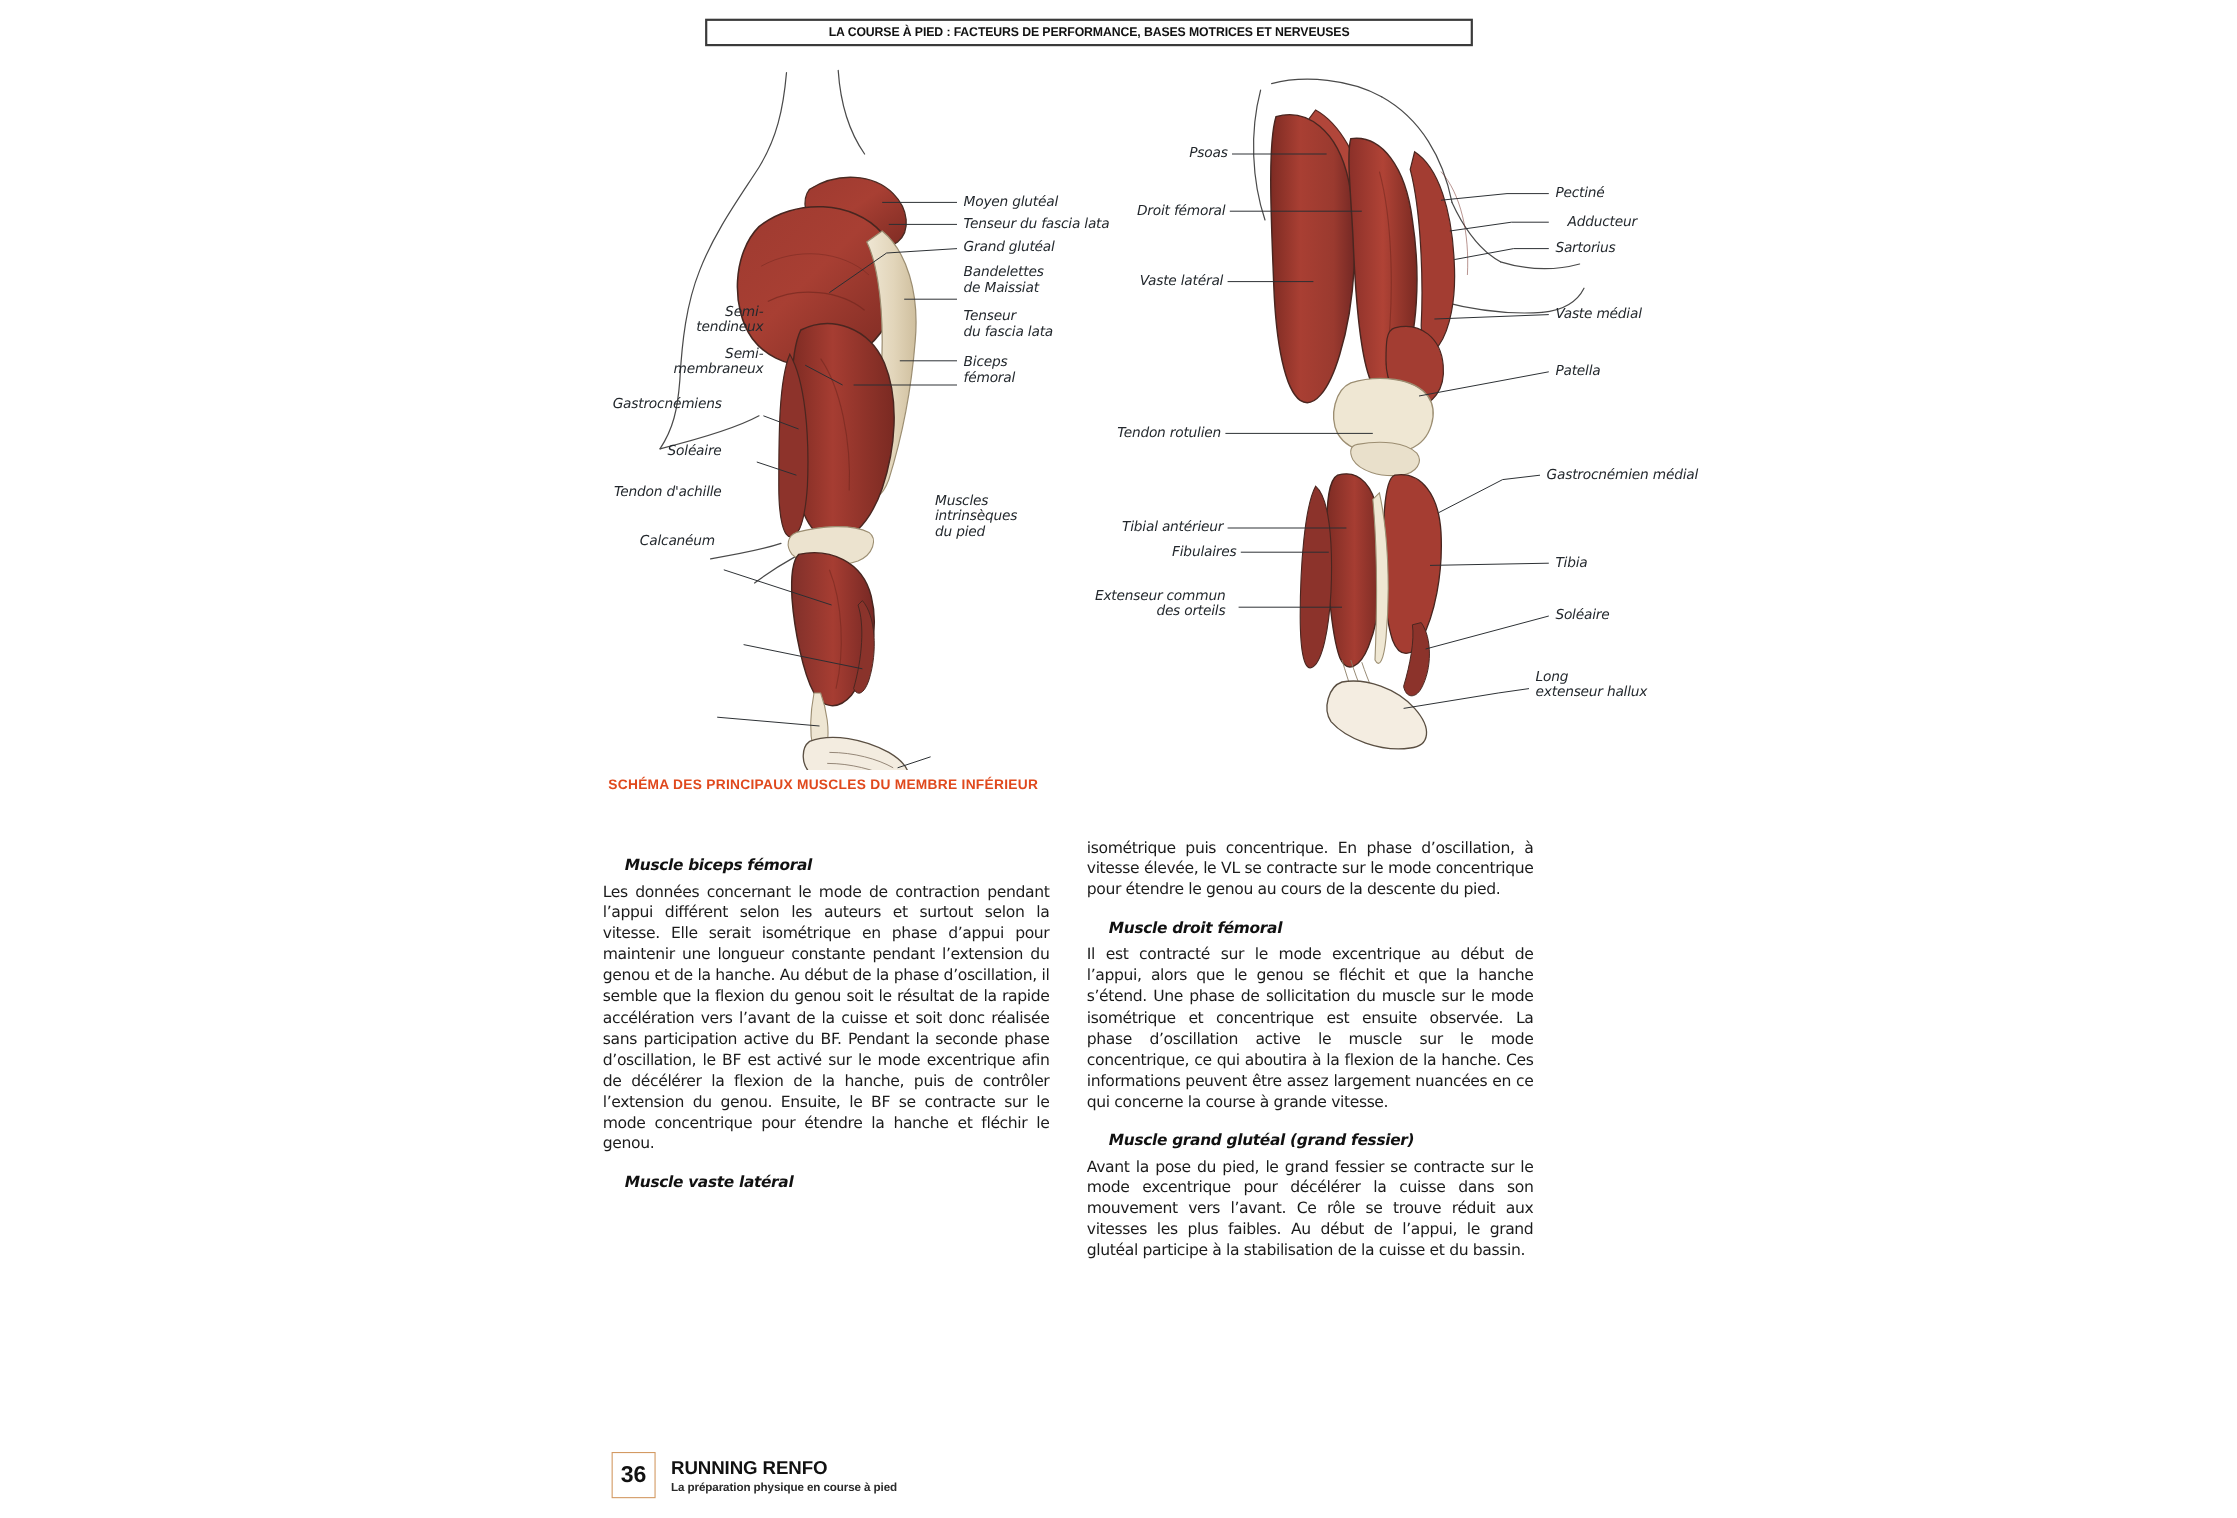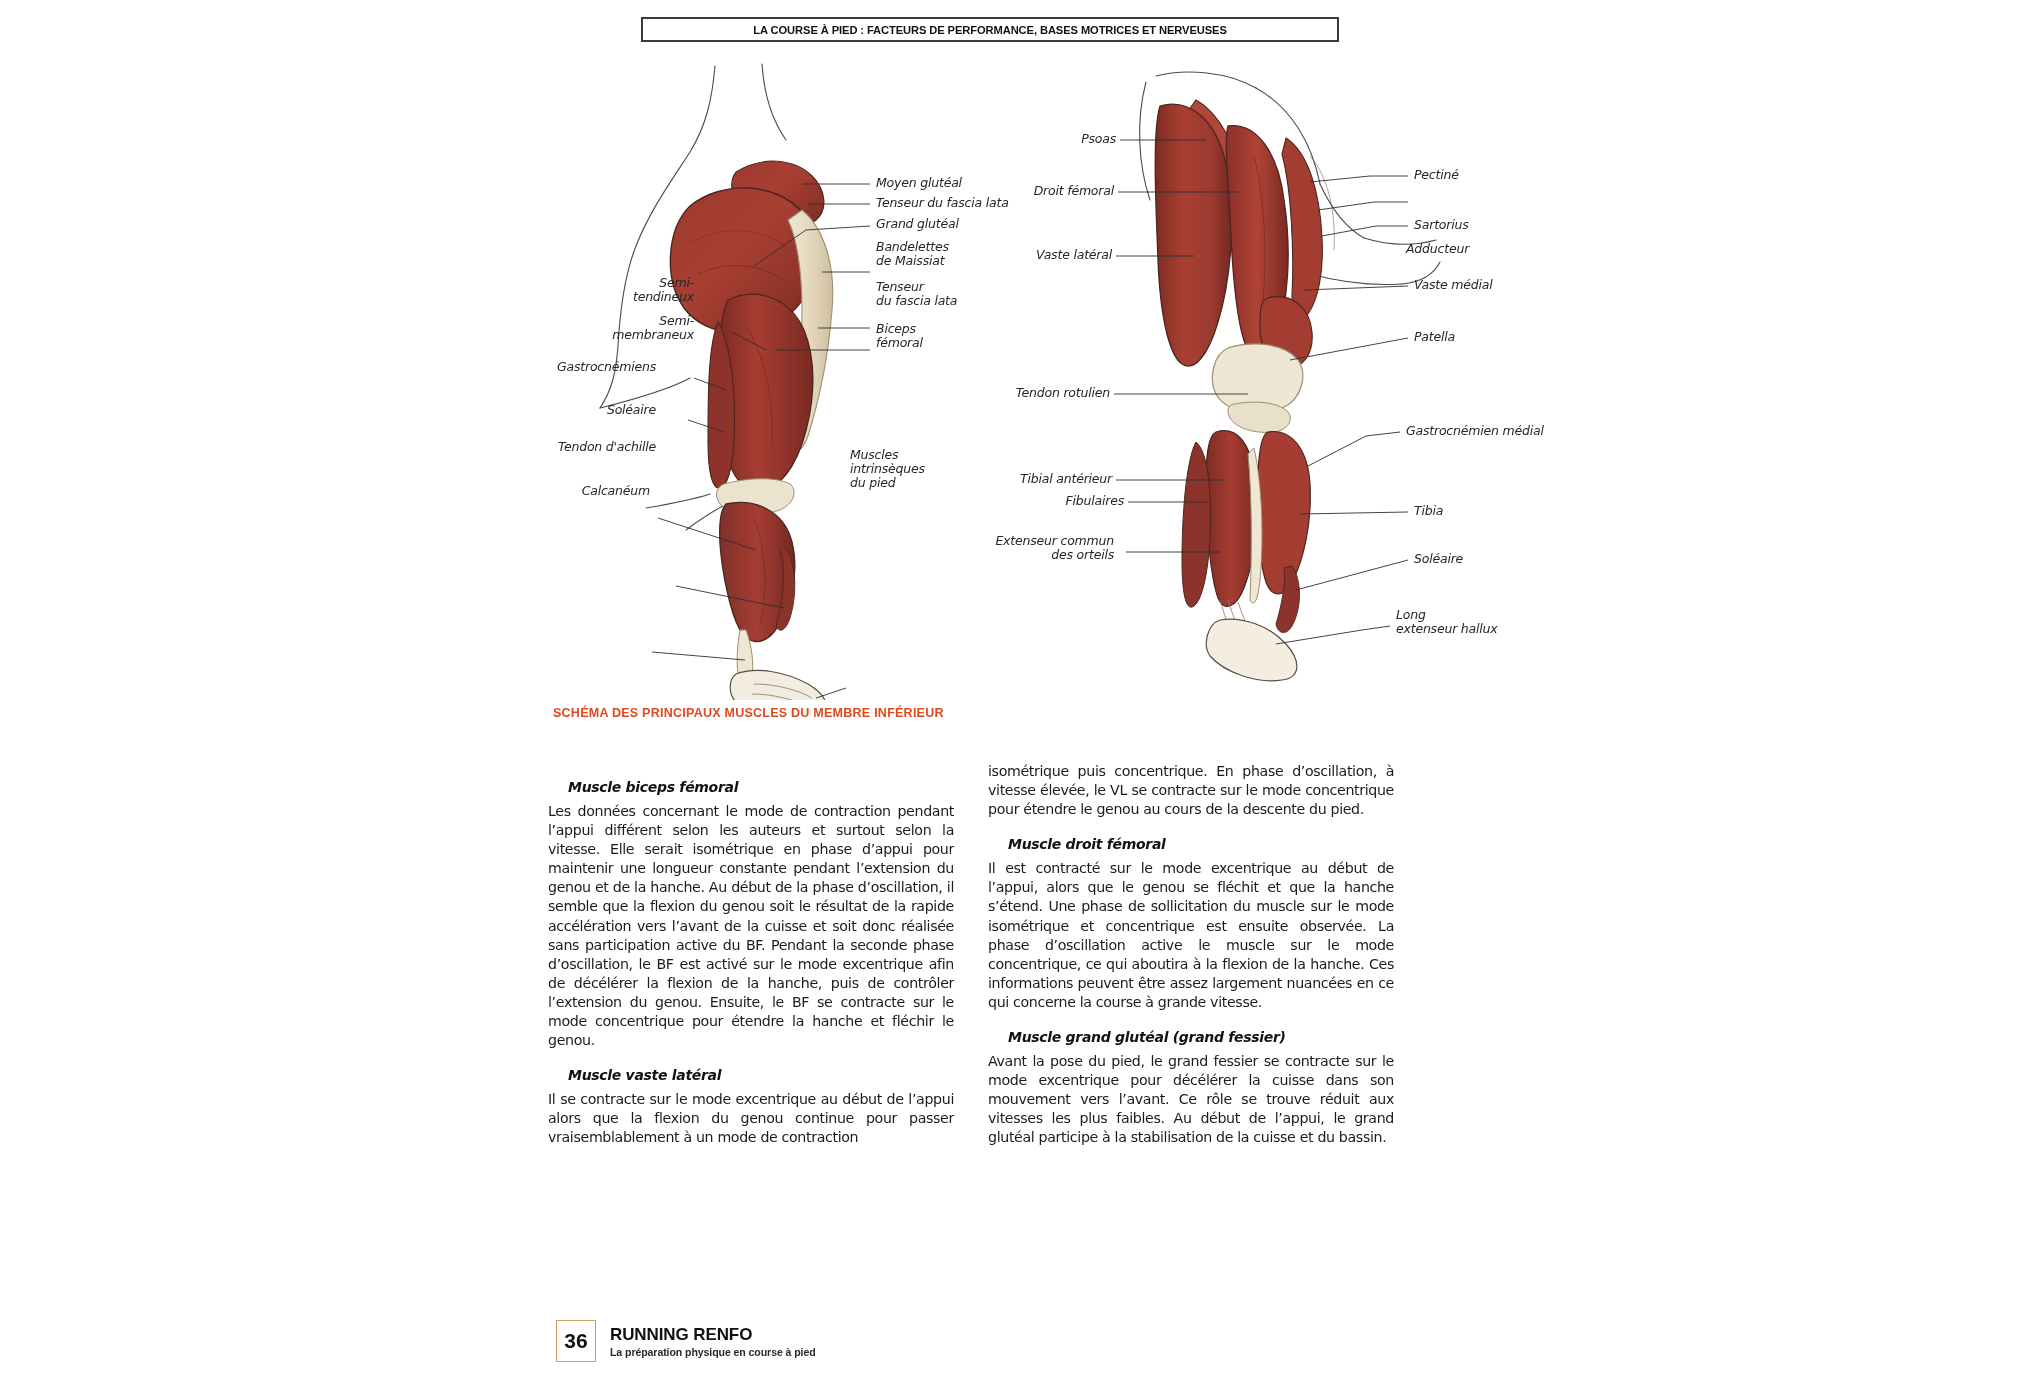--- a/index.html
+++ b/index.html
@@ -386,41 +386,40 @@
     <div class="lbl r" style="left:-62px; top:72px; width:168px;">Psoas</div>
     <div class="lbl r" style="left:-66px; top:124px; width:170px;">Droit fémoral</div>
     <div class="lbl r" style="left:-66px; top:188px; width:168px;">Vaste latéral</div>
     <div class="lbl r" style="left:-76px; top:326px; width:176px;">Tendon rotulien</div>
     <div class="lbl r" style="left:-66px; top:412px; width:168px;">Tibial antérieur</div>
     <div class="lbl r" style="left:-52px; top:434px; width:166px;">Fibulaires</div>
     <div class="lbl r" style="left:-92px; top:474px; width:196px;">Extenseur commun
 des orteils</div>
 
     <div class="lbl" style="left:404px; top:108px;">Pectiné</div>
-    <div class="lbl" style="left:396px; top:134px;margin-top:48px;">Adducteur</div>
+    <div class="lbl" style="left:415px; top:134px;">Adducteur</div>
     <div class="lbl" style="left:404px; top:158px;">Sartorius</div>
     <div class="lbl" style="left:404px; top:218px;">Vaste médial</div>
     <div class="lbl" style="left:404px; top:270px;">Patella</div>
     <div class="lbl" style="left:396px; top:364px;">Gastrocnémien médial</div>
     <div class="lbl" style="left:404px; top:444px;">Tibia</div>
     <div class="lbl" style="left:404px; top:492px;">Soléaire</div>
     <div class="lbl" style="left:386px; top:548px;">Long
 extenseur hallux</div>
   </div>
 </div>
 
 <div class="caption">SCHÉMA DES PRINCIPAUX MUSCLES DU MEMBRE INFÉRIEUR</div>
 
 <div class="columns">
 
   <div class="col left">
     <h3>Muscle biceps fémoral</h3>
     <p>Les données concernant le mode de contraction pendant l’appui différent selon les auteurs et surtout selon la vitesse. Elle serait isométrique en phase d’appui pour maintenir une longueur constante pendant l’extension du genou et de la hanche. Au début de la phase d’oscillation, il semble que la flexion du genou soit le résultat de la rapide accélération vers l’avant de la cuisse et soit donc réalisée sans participation active du BF. Pendant la seconde phase d’oscillation, le BF est activé sur le mode excentrique afin de décélérer la flexion de la hanche, puis de contrôler l’extension du genou. Ensuite, le BF se contracte sur le mode concentrique pour étendre la hanche et fléchir le genou.</p>
     <h3>Muscle vaste latéral</h3>
-    <p>Il se contracte sur le mode excentrique au début de l’appui alors que la flexion du genou continue pour passer vraisemblablement à un mode de contraction</p>
   </div>
 
   <div class="col right">
     <p>isométrique puis concentrique. En phase d’oscillation, à vitesse élevée, le VL se contracte sur le mode concentrique pour étendre le genou au cours de la descente du pied.</p>
     <h3>Muscle droit fémoral</h3>
     <p>Il est contracté sur le mode excentrique au début de l’appui, alors que le genou se fléchit et que la hanche s’étend. Une phase de sollicitation du muscle sur le mode isométrique et concentrique est ensuite observée. La phase d’oscillation active le muscle sur le mode concentrique, ce qui aboutira à la flexion de la hanche. Ces informations peuvent être assez largement nuancées en ce qui concerne la course à grande vitesse.</p>
     <h3>Muscle grand glutéal (grand fessier)</h3>
     <p>Avant la pose du pied, le grand fessier se contracte sur le mode excentrique pour décélérer la cuisse dans son mouvement vers l’avant. Ce rôle se trouve réduit aux vitesses les plus faibles. Au début de l’appui, le grand glutéal participe à la stabilisation de la cuisse et du bassin.</p>
   </div>
 </div>

